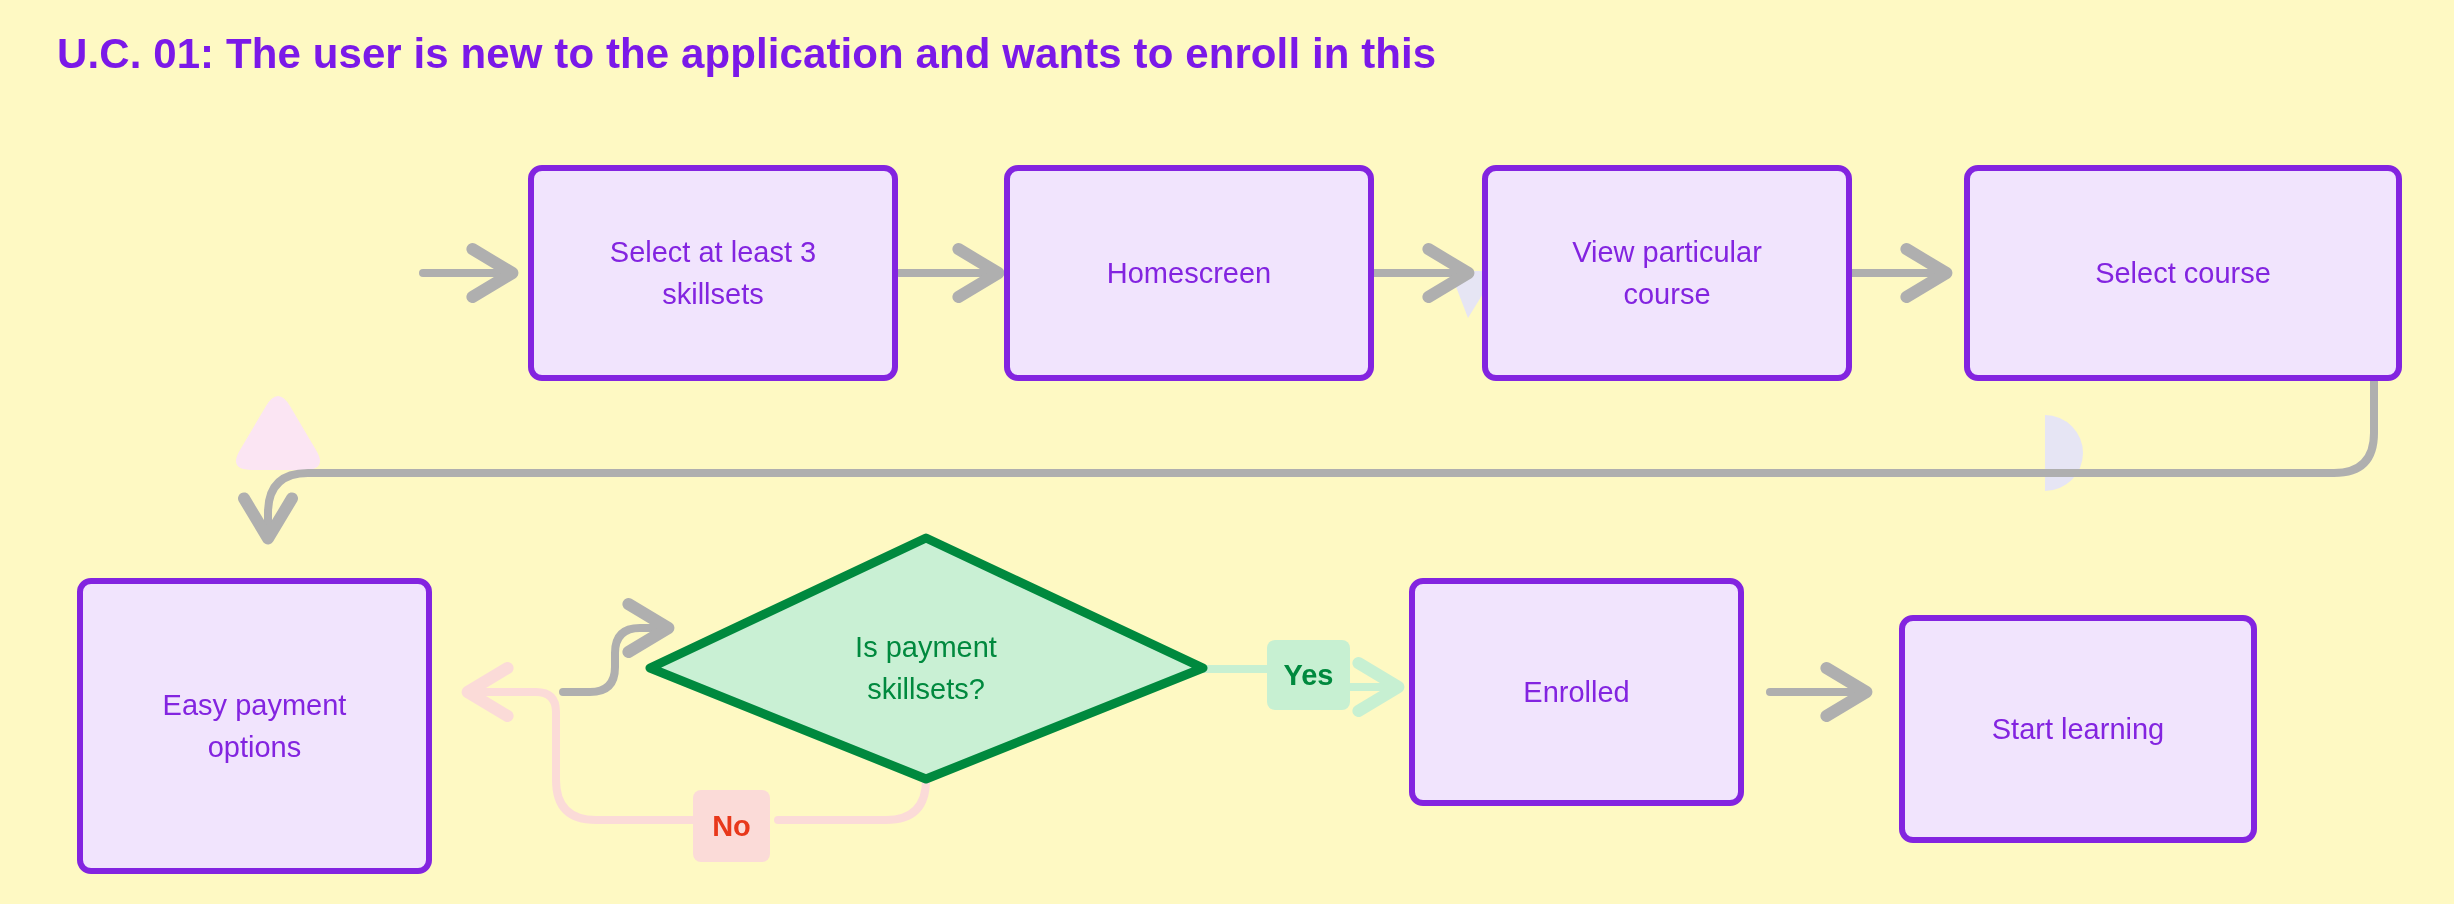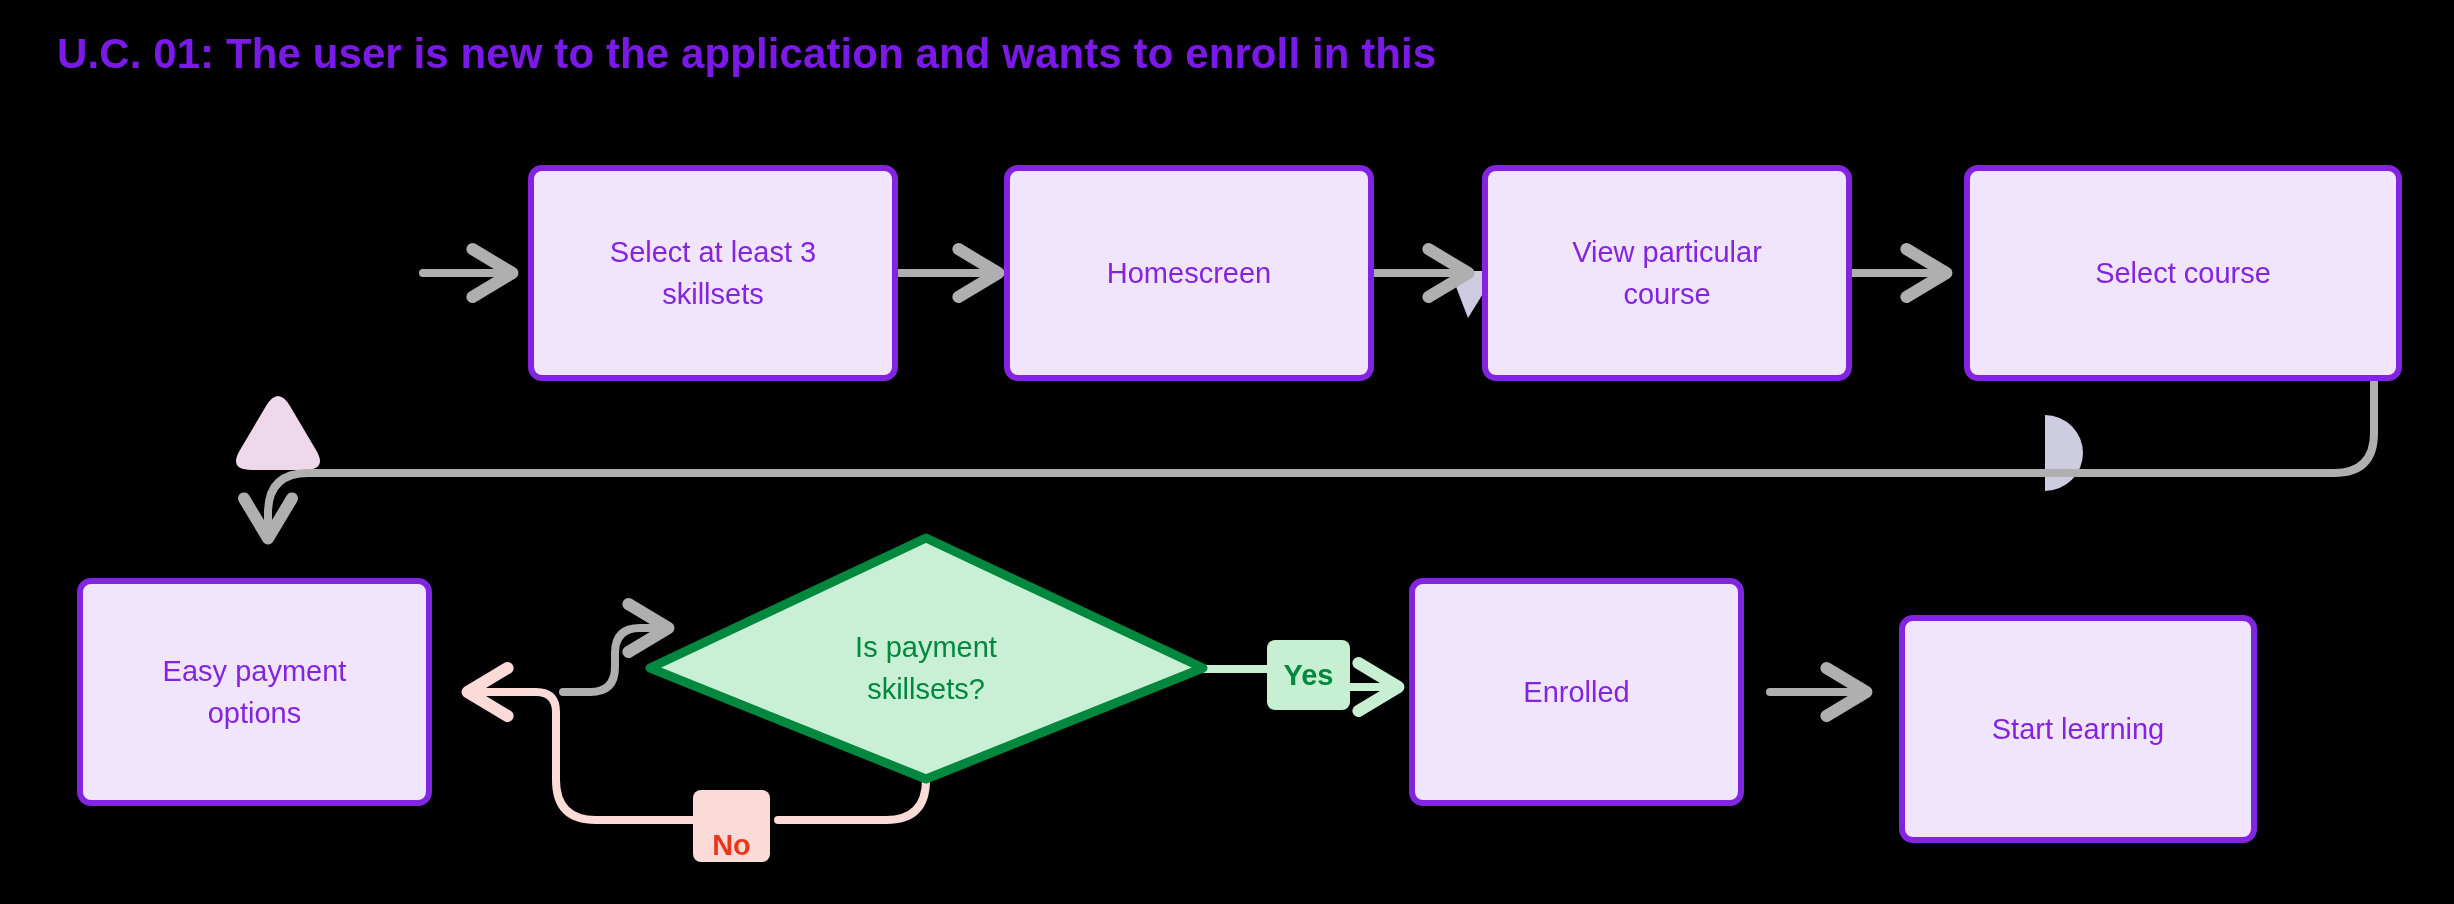--- a/index.html
+++ b/index.html
@@ -8,21 +8,21 @@
     background: #ffffff;
   }
   body {
     font-family: "Liberation Sans", sans-serif;
     -webkit-font-smoothing: antialiased;
   }
   #canvas {
     position: relative;
     width: 2454px;
     height: 904px;
-    background: #000000;
+    background: #fef9c3;
     overflow: hidden;
   }
   #title {
     position: absolute;
     left: 57px;
     top: 30px;
     font-size: 42px;
     font-weight: 700;
     color: #7B19E8;
     letter-spacing: 0.1px;
@@ -63,21 +63,20 @@
     white-space: nowrap;
     font-weight: bold;
   }
   .label-yes {
     background: #C7F0D2;
     color: #00893E;
   }
   .label-no {
     background: #FBDBD8;
     color: #E8381B;
-    align-items: flex-end;
   }
   .diamond-text {
     position: absolute;
     display: flex;
     flex-direction: column;
     align-items: center;
     justify-content: center;
     text-align: left;
     color: #00893E;
     font-size: 29px;
@@ -146,21 +145,21 @@
   </div>
 
   <div class="node" style="left:1482px; top:165px; width:370px; height:216px;">
     <span>View particular<br>course</span>
   </div>
 
   <div class="node" style="left:1964px; top:165px; width:438px; height:216px;">
     <span>Select course</span>
   </div>
 
-  <div class="node" style="left:77px; top:578px; width:355px; height:228px;">
+  <div class="node" style="left:77px; top:578px; width:355px; height:296px;">
     <span>Easy payment<br>options</span>
   </div>
 
   <div class="diamond-text" style="left:746px; top:620px; width:360px; height:96px;">
     <span>Is payment</span>
     <span>skillsets?</span>
   </div>
 
   <div class="node" style="left:1409px; top:578px; width:335px; height:228px;">
     <span>Enrolled</span>

